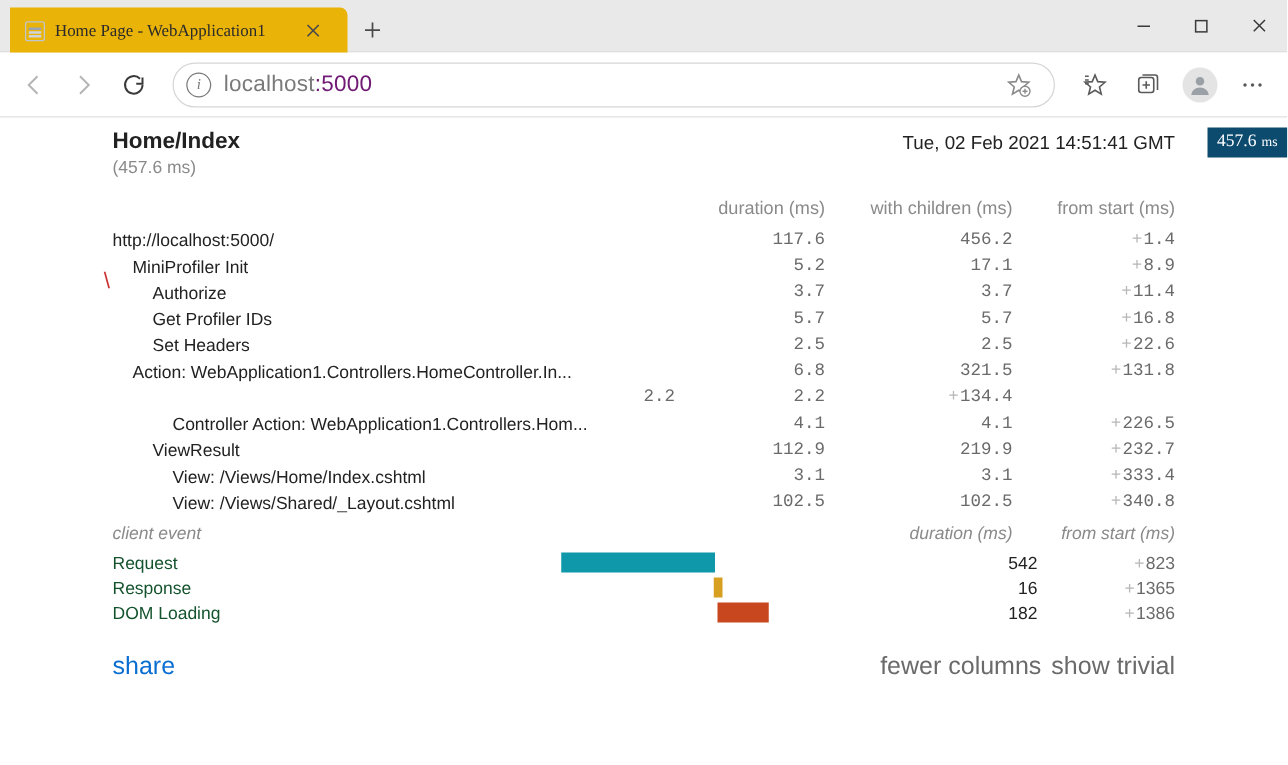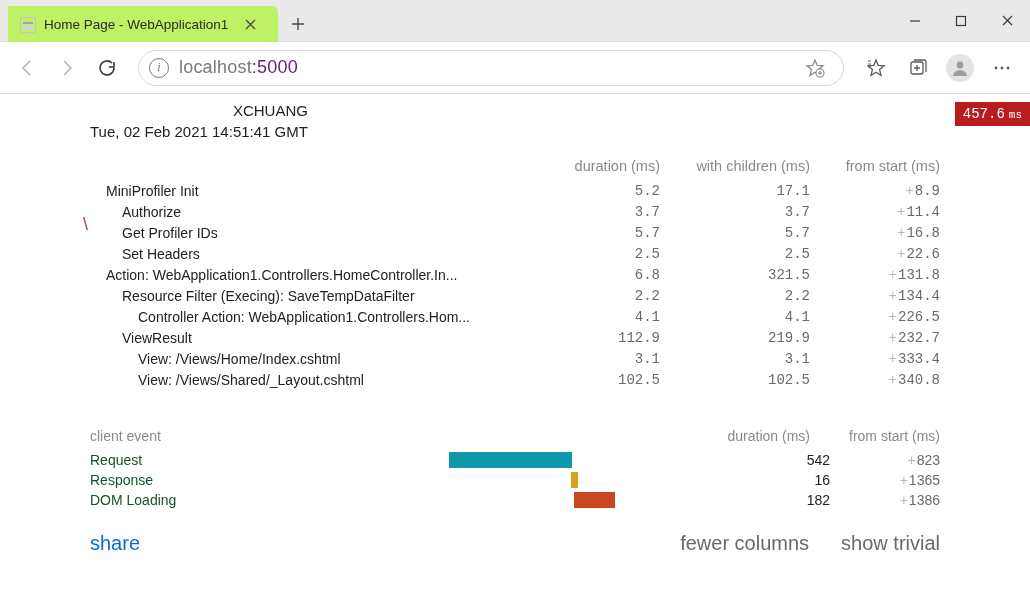--- a/index.html
+++ b/index.html
@@ -1,21 +1,21 @@
 <!DOCTYPE html>
 <html><head>
 <meta charset="utf-8">
 <style>
   * { box-sizing: border-box; }
   html, body { margin: 0; padding: 0; font-family: "Segoe UI", Arial, sans-serif; font-size: 14px; background: #fff; color: #222; }
   .window { width: 1030px; height: 612px; position: relative; background: #fff; overflow: hidden; }
 
   
   .titlebar { height: 42px; background: #e9e9e9; display: flex; align-items: stretch; border-bottom: 1px solid #dcdcdc; }
-  .tab { display: flex; align-items: center; background: #bef264; border-top-right-radius: 6px; padding: 1px 14px 0 12px; margin-top: 6px; margin-left: 8px; height: 36px; gap: 8px; min-width: 270px; }
+  .tab { display: flex; align-items: center; background: #eab308; border-top-right-radius: 6px; padding: 1px 14px 0 12px; margin-top: 6px; margin-left: 8px; height: 36px; gap: 8px; min-width: 270px; font-family: Liberation Serif, serif; }
   .tab .favicon { width: 16px; height: 16px; display: inline-block; border: 1px solid #bfc6d0; border-radius: 2px; position: relative; }
   .tab .favicon::after { content: ""; position: absolute; left: 2px; right: 2px; top: 4px; height: 2px; background: #9aa3b0; box-shadow: 0 3px 0 #cfd4dc, 0 6px 0 #cfd4dc; }
   .tab-title { font-size: 13.5px; color: #2b2b2b; white-space: nowrap; overflow: hidden; text-overflow: ellipsis; flex: 1; }
   .tab-close, .newtab { width: 28px; display: flex; align-items: center; justify-content: center; color: #4b4b4b; font-size: 16px; }
   .newtab { margin-top: 6px; height: 36px; width: 40px; }
   .titlebar-spacer { flex: 1; }
   .winbtn { width: 46px; display: flex; align-items: center; justify-content: center; color: #3a3a3a; }
   .winbtn svg { display: block; }
 
   
@@ -26,21 +26,21 @@
   .addrbar .info { width: 20px; height: 20px; border: 1.3px solid #7a7a7a; border-radius: 50%; display: flex; align-items: center; justify-content: center; font-family: Georgia, serif; font-style: italic; font-size: 12px; color: #7a7a7a; }
   .addr-text { font-size: 18px; color: #7a7a7a; letter-spacing: .2px; }
   .addr-text .path { color: #701a75; }
   .addrbar-spacer { flex: 1; }
   .toolicon { width: 36px; height: 36px; display: flex; align-items: center; justify-content: center; color: #5a5a5a; }
   .avatar { width: 28px; height: 28px; border-radius: 50%; background: #e4e4e4; display: flex; align-items: center; justify-content: center; }
   .avatar svg { display: block; }
 
   
   .content { position: absolute; left: 0; right: 0; top: 94px; bottom: 0; }
-  .badge { position: absolute; top: 8px; right: 0; background: #b91c1c; color: #fff; font-family: Liberation Mono, monospace; font-size: 14px; padding: 4px 8px; }
+  .badge { position: absolute; top: 8px; right: 0; background: #0c4a6e; color: #fff; font-family: Liberation Serif, serif; font-size: 14px; padding: 4px 8px; }
   .badge .ms { font-size: 11px; margin-left: 4px; }
 
   .panel { position: absolute; left: 90px; right: 90px; top: 8px; bottom: 0; }
   .panel-header { display: flex; justify-content: space-between; align-items: flex-start; }
   .ph-left .title { font-size: 18px; font-weight: 600; color: #222; }
   .ph-left .subtitle { font-size: 14px; color: #8a8a8a; margin-top: 2px; }
   .ph-right { text-align: right; }
   .ph-right .user { font-size: 15px; color: #222; }
   .ph-right .time { font-size: 15px; color: #222; margin-top: 4px; }
 
@@ -52,37 +52,37 @@
   .thead > div:first-child { text-align: left; }
   .trow { padding: 2.5px 0; }
   .trow .lbl { color: #222; white-space: nowrap; overflow: hidden; text-overflow: ellipsis; }
   .num { font-family: Consolas, "Courier New", monospace; text-align: right; color: #6a6a6a; font-size: 14px; }
   .plus { color: #b8b8b8; margin-right: 1px; }
   .ind1 { padding-left: 16px; }
   .ind2 { padding-left: 32px; }
   .ind3 { padding-left: 48px; }
 
   
-  .client-head { display: grid; grid-template-columns: 1fr 120px 150px 130px; color: #8a8a8a; margin-top: 38px; padding-bottom: 6px; }
+  .client-head { display: grid; grid-template-columns: 1fr 120px 150px 130px; color: #8a8a8a; margin-top: 6px; padding-bottom: 6px; font-style: italic; }
   .client-head > div { text-align: right; }
   .client-head > div:first-child { text-align: left; }
   .clrow { display: grid; grid-template-columns: 140px 1fr 90px 110px; align-items: center; padding: 2px 0; }
   .clrow .clabel { color: #14532d; }
   .bar-wrap { position: relative; height: 16px; }
   .bar { position: absolute; top: 0; height: 16px; }
   .bar.request  { left: 43%; width: 24%; background: #0f98a9; }
   .bar.response { left: 66.8%; width: 1.5%; background: #d8a020; }
   .bar.dom      { left: 67.5%; width: 8%; background: #c8471f; }
   .clrow .num2 { text-align: right; color: #222; }
   .clrow .num3 { text-align: right; color: #6a6a6a; font-family: Liberation Sans, sans-serif; }
 
   
   .panel-footer { display: flex; justify-content: space-between; margin-top: 22px; font-size: 20px; }
   .share { color: #0a6ed1; }
-  .footer-right { display: flex; gap: 32px; color: #6a6a6a; }
+  .footer-right { display: flex; gap: 8px; color: #6a6a6a; }
 
   .red-edge { position: absolute; left: 83px; top: 120px; color: #c33; font-size: 18px; font-weight: 500; }
 
 </style>
 </head>
 <body>
 
 <div class="window">
 
   <div class="titlebar">
@@ -179,35 +179,44 @@
 
   <div class="content">
     <div class="red-edge">\</div>
 
     <div class="badge">
       <span>457.6</span><span class="ms">ms</span>
     </div>
 
     <div class="panel">
       <div class="panel-header">
+        <div class="ph-left">
+          <div class="title">Home/Index</div>
+          <div class="subtitle">(457.6 ms)</div>
+        </div>
         <div class="ph-right">
-          <div class="user">XCHUANG</div>
           <div class="time">Tue, 02 Feb 2021 14:51:41 GMT</div>
         </div>
       </div>
 
       <div class="tbl">
         <div class="thead">
           <div></div>
           <div>duration (ms)</div>
           <div>with children (ms)</div>
           <div>from start (ms)</div>
         </div>
         <div id="rows">
             <div class="trow">
+              <div class="lbl ind0">http://localhost:5000/</div>
+              <div class="num">117.6</div>
+              <div class="num">456.2</div>
+              <div class="num"><span class="plus">+</span>1.4</div>
+            </div>
+            <div class="trow">
               <div class="lbl ind1">MiniProfiler Init</div>
               <div class="num">5.2</div>
               <div class="num">17.1</div>
               <div class="num"><span class="plus">+</span>8.9</div>
             </div>
             <div class="trow">
               <div class="lbl ind2">Authorize</div>
               <div class="num">3.7</div>
               <div class="num">3.7</div>
               <div class="num"><span class="plus">+</span>11.4</div>
@@ -224,21 +233,20 @@
               <div class="num">2.5</div>
               <div class="num"><span class="plus">+</span>22.6</div>
             </div>
             <div class="trow">
               <div class="lbl ind1">Action: WebApplication1.Controllers.HomeController.In...</div>
               <div class="num">6.8</div>
               <div class="num">321.5</div>
               <div class="num"><span class="plus">+</span>131.8</div>
             </div>
             <div class="trow">
-              <div class="lbl ind2">Resource Filter (Execing): SaveTempDataFilter</div>
               <div class="num">2.2</div>
               <div class="num">2.2</div>
               <div class="num"><span class="plus">+</span>134.4</div>
             </div>
             <div class="trow">
               <div class="lbl ind3">Controller Action: WebApplication1.Controllers.Hom...</div>
               <div class="num">4.1</div>
               <div class="num">4.1</div>
               <div class="num"><span class="plus">+</span>226.5</div>
             </div>

